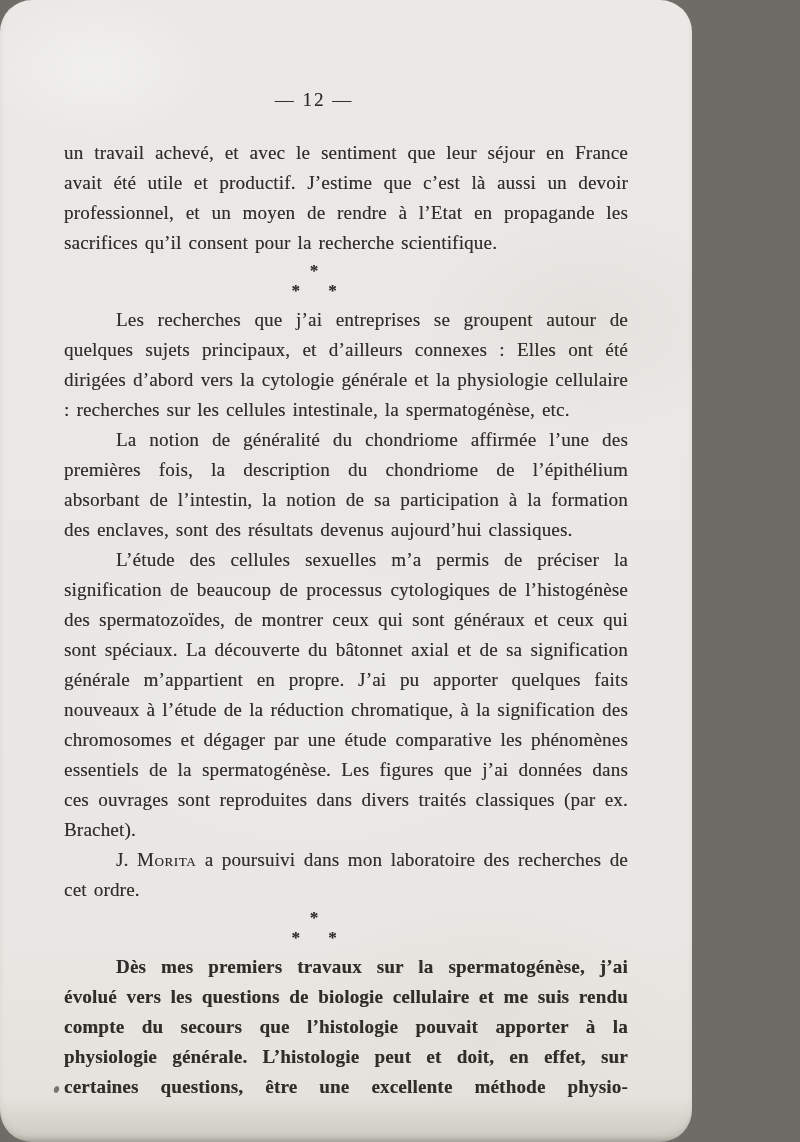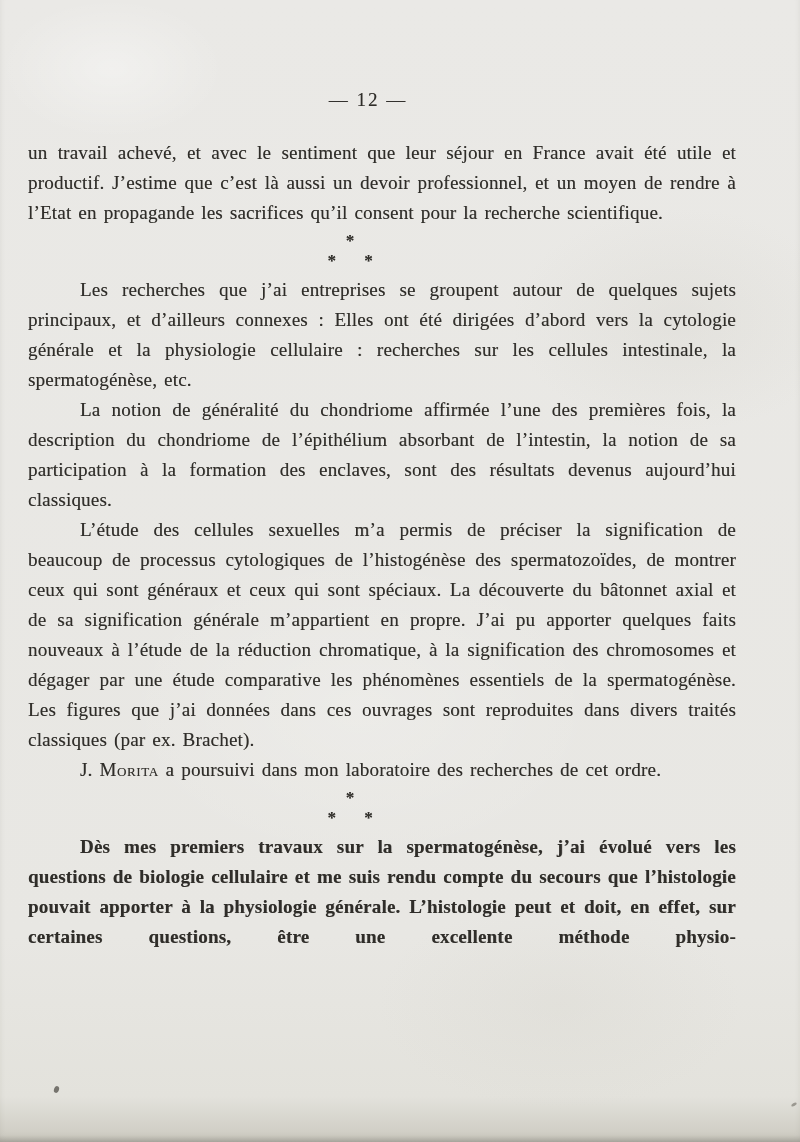--- a/index.html
+++ b/index.html
@@ -7,44 +7,45 @@
     padding: 0;
   }
   body {
     width: 800px;
     height: 1142px;
     background: #6e6c66;
     font-family: "Liberation Serif", "DejaVu Serif", serif;
   }
   .page {
     position: relative;
-    width: 800px;
+    width: 692px;
     height: 1142px;
     overflow: hidden;
     color: #2f2d29;
     background-color: #e9e8e4;
     background-image:
       radial-gradient(ellipse 160px 100px at 14% 6%, rgba(255,255,255,0.35), rgba(255,255,255,0) 70%),
       radial-gradient(ellipse 240px 160px at 85% 28%, rgba(210,208,200,0.28), rgba(210,208,200,0) 70%),
       radial-gradient(ellipse 340px 220px at 45% 62%, rgba(255,255,255,0.18), rgba(255,255,255,0) 72%),
       radial-gradient(ellipse 260px 150px at 70% 88%, rgba(213,211,203,0.25), rgba(213,211,203,0) 70%),
       linear-gradient(to bottom, #eae9e6 0%, #e8e7e3 82%, #e3e2dc 96%, #cfcdc4 99.4%, #b9b7ae 100%);
     box-shadow: inset 0 -5px 10px -5px rgba(80,78,70,0.35);
+    border-radius: 32px;
   }
   .page-number {
     padding-top: 88px;
     text-align: center;
     transform: translateX(-32px);
     font-size: 19px;
     line-height: 24px;
     letter-spacing: 2px;
     text-shadow: 0.3px 0.3px 0.6px rgba(47,45,41,0.45);
   }
   .body-text {
-    margin: 26px 64px 0 28px;
+    margin: 26px 64px 0 64px;
     font-size: 19px;
     line-height: 30px;
     letter-spacing: 0.2px;
     word-spacing: 2px;
     text-align: justify;
     text-shadow: 0.3px 0.3px 0.6px rgba(47,45,41,0.45);
   }
   .body-text p {
     margin: 0;
     text-indent: 52px;

